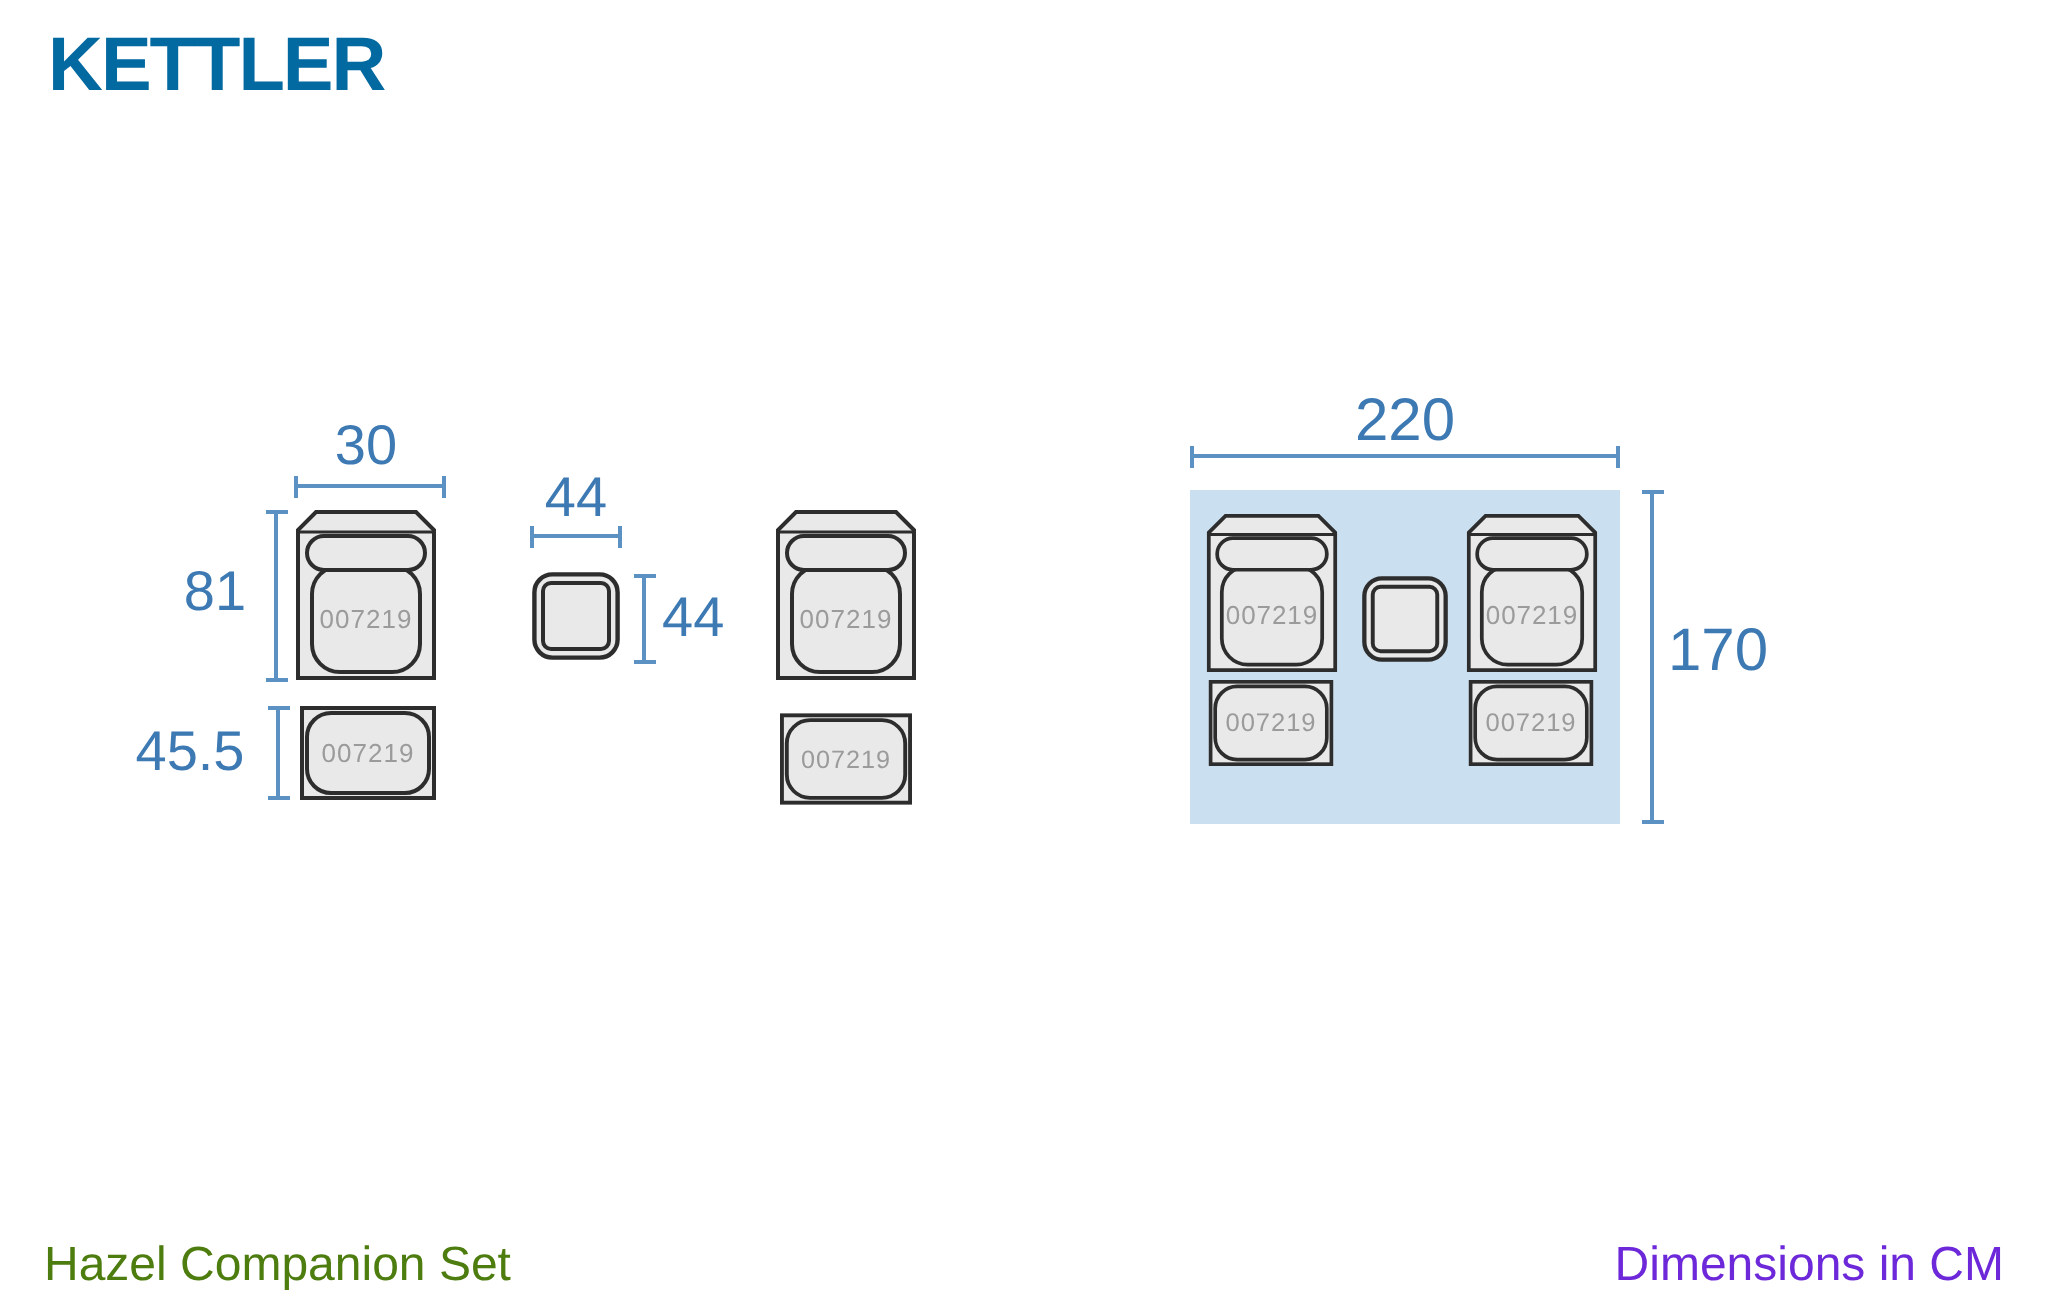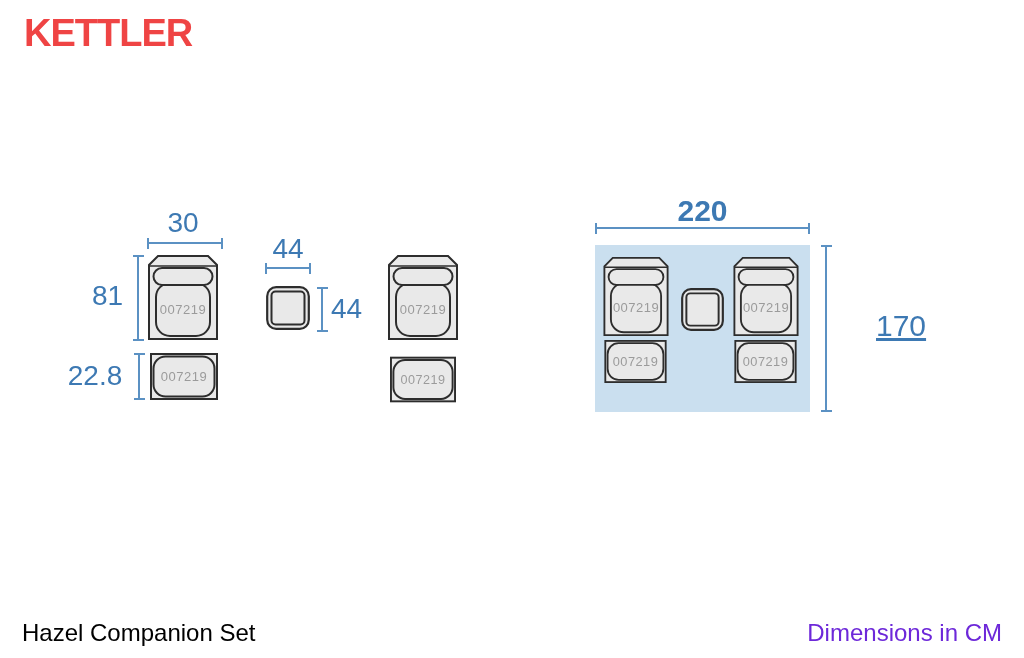--- a/index.html
+++ b/index.html
@@ -5,21 +5,21 @@
   html,body { margin:0; padding:0; }
   body {
     width:1024px; height:658px; position:relative; overflow:hidden;
     background:#ffffff; font-family:"Liberation Sans", sans-serif;
   }
   .abs { position:absolute; }
 
   .logo {
     position:absolute; left:24px; top:12px;
     font-size:38px; font-weight:900; letter-spacing:-1px;
-    color:#ef4444; font-family:"Liberation Sans", sans-serif;
+    color:#0369a1; font-family:"Liberation Sans", sans-serif;
   }
 
   .dim-text {
     position:absolute; color:#3d79b3; font-size:28px; line-height:1.1;
     font-family:"Liberation Sans", sans-serif;
   }
   .dim-text.lg { font-size:30px; }
   .center { text-align:center; }
   .right  { text-align:center; }
 
@@ -37,21 +37,21 @@
   .dim-v::before { top:-1px; }
   .dim-v::after  { bottom:-1px; }
 
   .plan { position:absolute; left:595px; top:245px; width:215px; height:167px; background:#cadfef; }
 
   svg text.lbl {
     font-family:"Liberation Sans", sans-serif;
     fill:#9b9b9b; letter-spacing:0.5px;
   }
 
-  .footer-left  { position:absolute; left:22px;  top:619px; font-size:24px; color:#000000; }
+  .footer-left  { position:absolute; left:22px;  top:619px; font-size:24px; color:#4d7c0f; }
   .footer-right { position:absolute; right:22px; top:619px; font-size:24px; color:#6d28d9; }
 </style>
 </head>
 <body>
 
 <div class="logo">KETTLER</div>
 
 <div class="dim-text center" style="left:145px;top:208px;width:76px;">30</div>
 <div class="dim-h" style="left:148px;top:242px;width:74px;"></div>
 
@@ -59,21 +59,21 @@
 <div class="dim-v" style="left:137px;top:256px;height:84px;"></div>
 
 <svg class="abs" style="left:148px;top:255px;" width="70" height="85" viewBox="0 0 70 85">
   <path d="M1,84 L1,10 L10,1 L60,1 L69,10 L69,84 Z" fill="#e9e9e9" stroke="#2d2d2d" stroke-width="2"></path>
   <line x1="1" y1="11" x2="69" y2="11" stroke="#2d2d2d" stroke-width="1.6"></line>
   <rect x="8" y="28" width="54" height="53" rx="14" fill="#e9e9e9" stroke="#2d2d2d" stroke-width="2"></rect>
   <rect x="5.5" y="13" width="59" height="17" rx="8.5" fill="#e9e9e9" stroke="#2d2d2d" stroke-width="2"></rect>
   <text class="lbl" x="35" y="59" text-anchor="middle" font-size="13">007219</text>
 </svg>
 
-<div class="dim-text right" style="left:60px;top:361px;width:70px;">22.8</div>
+<div class="dim-text right" style="left:60px;top:361px;width:70px;">45.5</div>
 <div class="dim-v" style="left:138px;top:354px;height:45px;"></div>
 
 <svg class="abs" style="left:150px;top:353px;" width="68" height="47" viewBox="0 0 68 47">
   <rect x="1" y="1" width="66" height="45" fill="#e9e9e9" stroke="#2d2d2d" stroke-width="2"></rect>
   <rect x="3.5" y="3.5" width="61" height="40" rx="12" fill="#e9e9e9" stroke="#2d2d2d" stroke-width="2"></rect>
   <text class="lbl" x="34" y="28" text-anchor="middle" font-size="13">007219</text>
 </svg>
 
 <div class="dim-text center" style="left:262px;top:234px;width:52px;">44</div>
 <div class="dim-h" style="left:266px;top:267px;width:44px;"></div>
@@ -93,21 +93,21 @@
   <rect x="5.5" y="13" width="59" height="17" rx="8.5" fill="#e9e9e9" stroke="#2d2d2d" stroke-width="2"></rect>
   <text class="lbl" x="35" y="59" text-anchor="middle" font-size="13">007219</text>
 </svg>
 
 <svg class="abs" style="left:390px;top:356px;" width="66" height="47" viewBox="0 0 68 47">
   <rect x="1" y="1" width="66" height="45" fill="#e9e9e9" stroke="#2d2d2d" stroke-width="2"></rect>
   <rect x="3.5" y="3.5" width="61" height="40" rx="12" fill="#e9e9e9" stroke="#2d2d2d" stroke-width="2"></rect>
   <text class="lbl" x="34" y="28" text-anchor="middle" font-size="13">007219</text>
 </svg>
 
-<div class="dim-text lg center" style="left:595px;top:194px;width:215px;font-weight:bold;">220</div>
+<div class="dim-text lg center" style="left:595px;top:194px;width:215px;">220</div>
 <div class="dim-h" style="left:596px;top:227px;width:213px;"></div>
 
 <div class="plan">
   <svg class="abs" style="left:8px;top:12px;" width="66" height="79" viewBox="0 0 70 85">
     <path d="M1,84 L1,10 L10,1 L60,1 L69,10 L69,84 Z" fill="#e9e9e9" stroke="#2d2d2d" stroke-width="2"></path>
     <line x1="1" y1="11" x2="69" y2="11" stroke="#2d2d2d" stroke-width="1.6"></line>
     <rect x="8" y="28" width="54" height="53" rx="14" fill="#e9e9e9" stroke="#2d2d2d" stroke-width="2"></rect>
     <rect x="5.5" y="13" width="59" height="17" rx="8.5" fill="#e9e9e9" stroke="#2d2d2d" stroke-width="2"></rect>
     <text class="lbl" x="35" y="59" text-anchor="middle" font-size="14">007219</text>
   </svg>
@@ -132,16 +132,16 @@
   </svg>
 
   <svg class="abs" style="left:138px;top:95px;" width="65" height="43" viewBox="0 0 68 47">
     <rect x="1" y="1" width="66" height="45" fill="#e9e9e9" stroke="#2d2d2d" stroke-width="2"></rect>
     <rect x="3.5" y="3.5" width="61" height="40" rx="12" fill="#e9e9e9" stroke="#2d2d2d" stroke-width="2"></rect>
     <text class="lbl" x="34" y="28" text-anchor="middle" font-size="14">007219</text>
   </svg>
 </div>
 
 <div class="dim-v" style="left:825px;top:246px;height:165px;"></div>
-<div class="dim-text lg" style="left:876px;top:309px;text-decoration:underline;">170</div>
+<div class="dim-text lg" style="left:834px;top:309px;">170</div>
 
 <div class="footer-left">Hazel Companion Set</div>
 <div class="footer-right">Dimensions in CM</div>
 
 </body></html>

